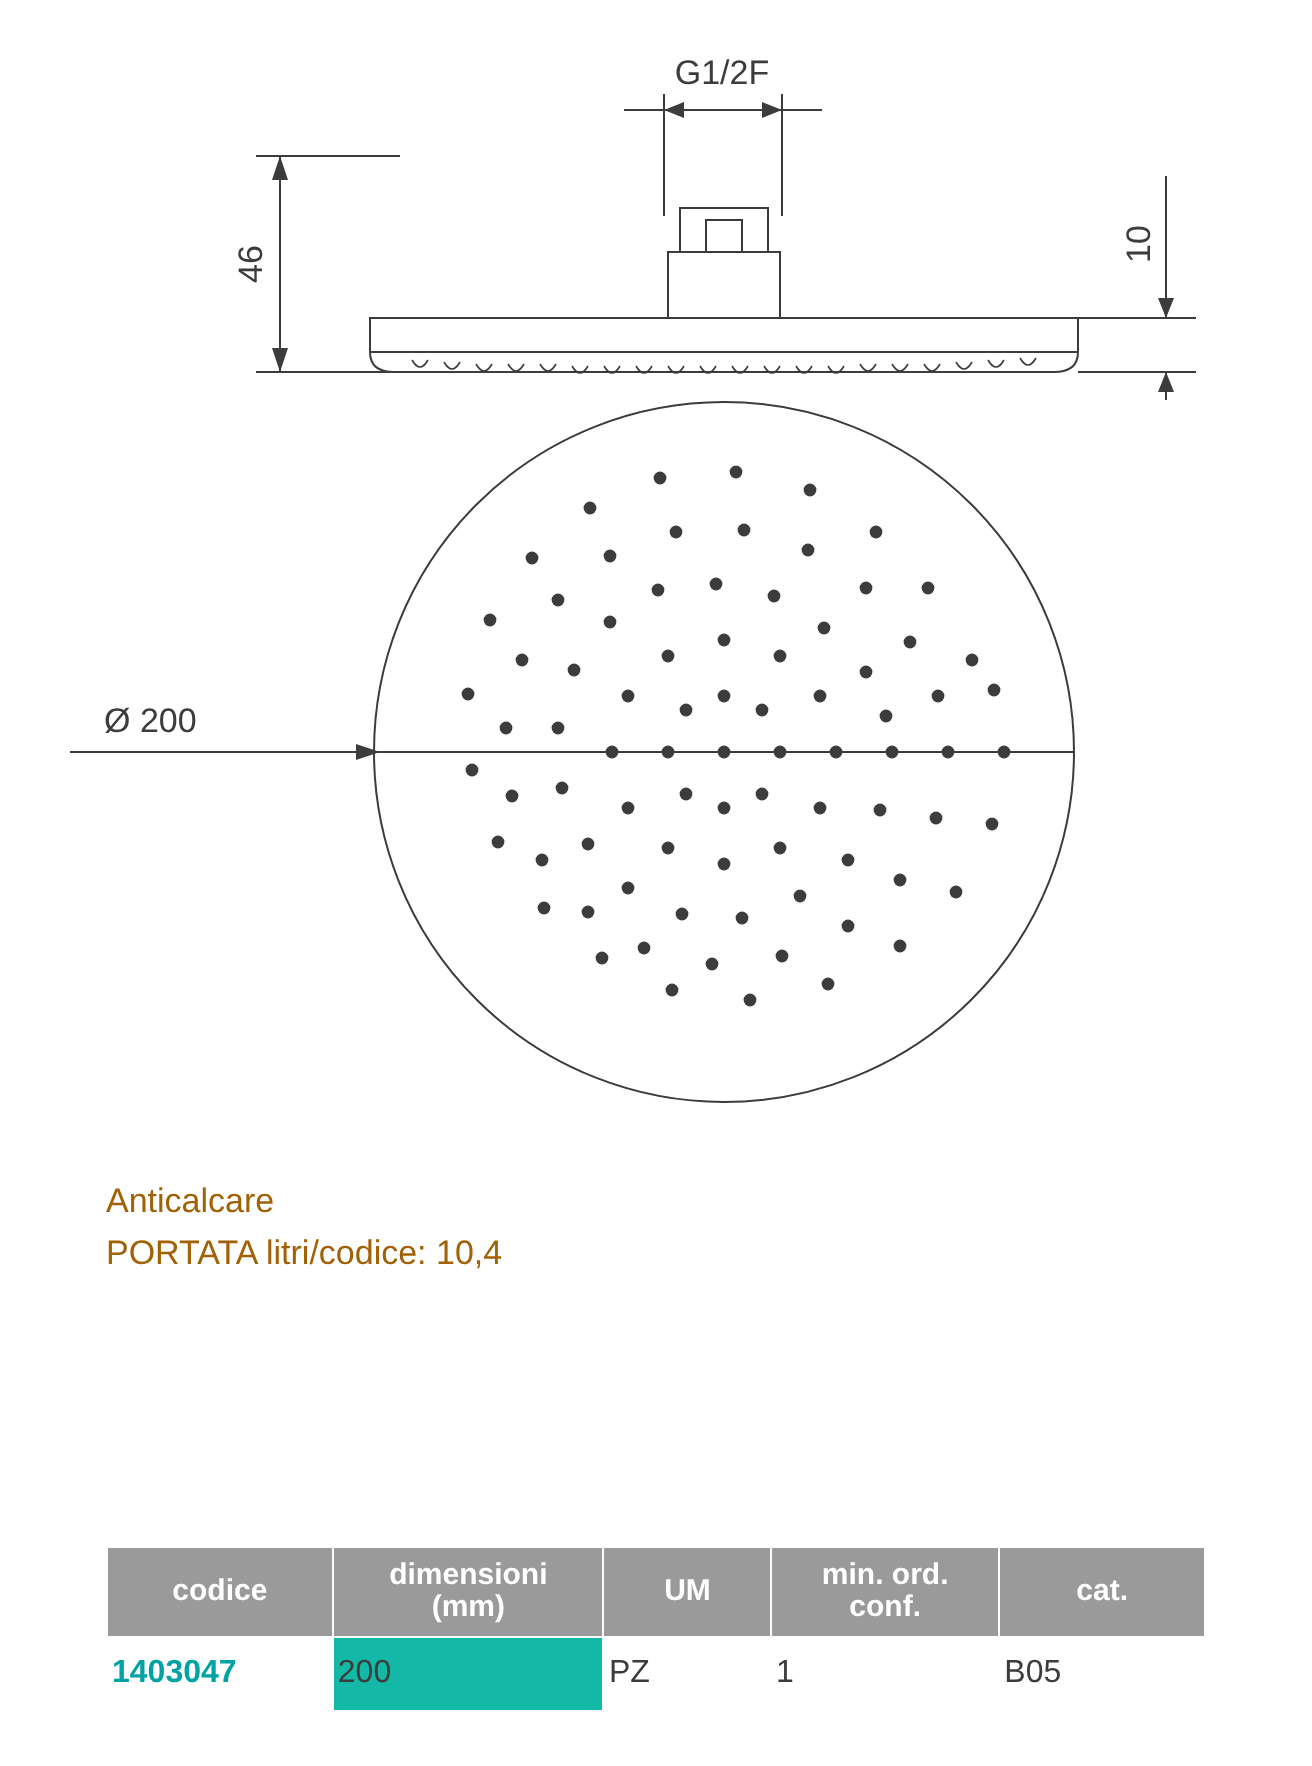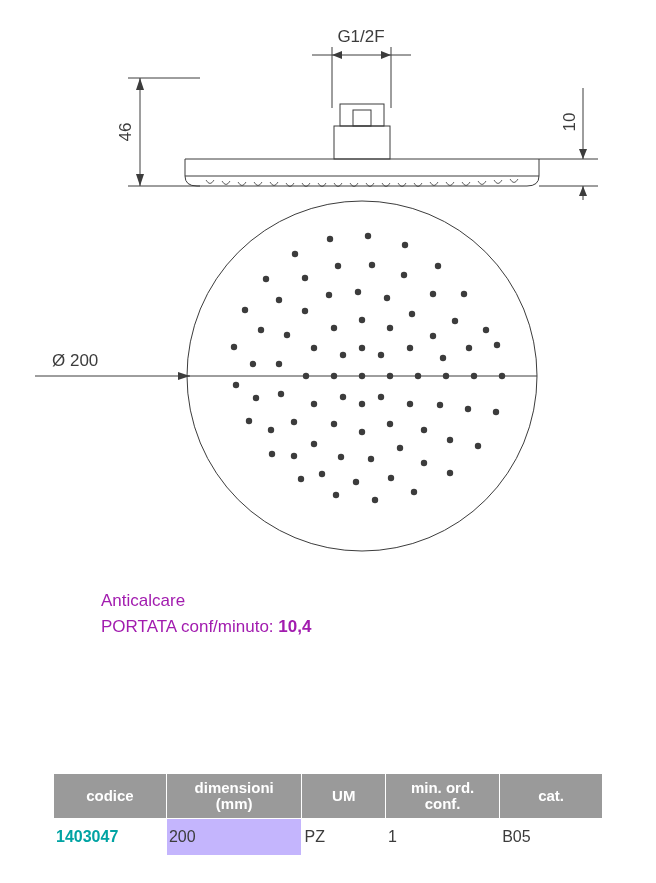--- a/index.html
+++ b/index.html
@@ -26,28 +26,27 @@
     top: 0;
     width: 656px;
     height: 580px;
   }
   .notes {
     position: absolute;
     left: 53px;
     top: 588px;
     font-size: 17px;
     line-height: 26px;
-    color: #a21caf;
-    margin-left: 48px;
+    color: #a16207;
   }
   .notes .line {
     white-space: nowrap;
   }
   .notes .bold {
-    font-weight: bold;
+    font-weight: normal;
   }
   table.spec {
     position: absolute;
     left: 53px;
     top: 773px;
     width: 550px;
     border-collapse: collapse;
     font-size: 15px;
   }
   table.spec thead th {
@@ -66,21 +65,21 @@
     border: 1px solid #ffffff;
     background: #ffffff;
     color: #3c3c3c;
     font-size: 16px;
   }
   table.spec tbody td.code {
     color: #00a3a3;
     font-weight: bold;
   }
   table.spec tbody td.dim {
-    background: #c4b5fd;
+    background: #14b8a6;
   }
   .col-codice { width: 112px; }
   .col-dim { width: 130px; margin-left: 24px; }
   .col-um { width: 80px; }
   .col-min { width: 120px; }
   .col-cat { width: 108px; margin-top: 44px; }
   svg text {
     font-family: "Liberation Sans", sans-serif;
     fill: #3c3c3c;
   }
@@ -250,21 +249,21 @@
 
     <g>
       <line x1="35" y1="376" x2="190" y2="376" stroke="#3c3c3c" stroke-width="1"></line>
       <polygon points="190,376 178,372 178,380" fill="#3c3c3c"></polygon>
       <text x="52" y="366" font-size="17">Ø 200</text>
     </g>
   </svg>
 
   <div class="notes">
     <div class="line">Anticalcare</div>
-    <div class="line"><span>PORTATA conf/minuto: </span><span class="bold">10,4</span></div>
+    <div class="line"><span>PORTATA litri/codice: </span><span class="bold">10,4</span></div>
   </div>
 
   <table class="spec">
     <thead>
       <tr>
         <th class="col-codice">codice</th>
         <th class="col-dim">
           <span>dimensioni</span><br>
           <span>(mm)</span>
         </th>

